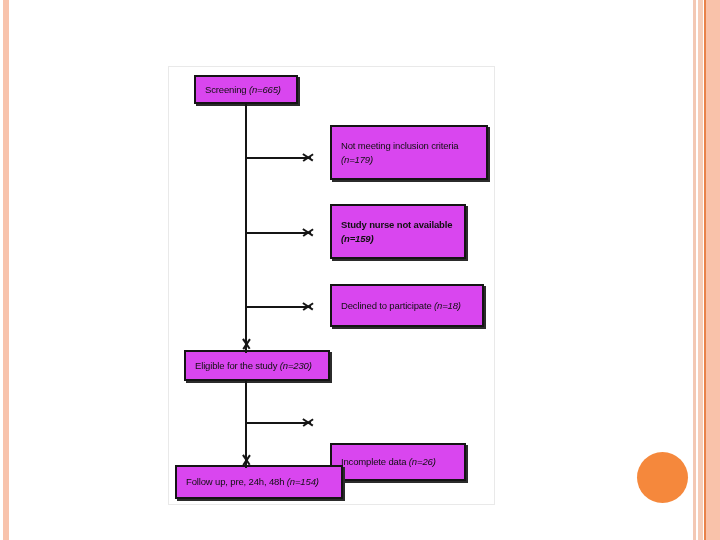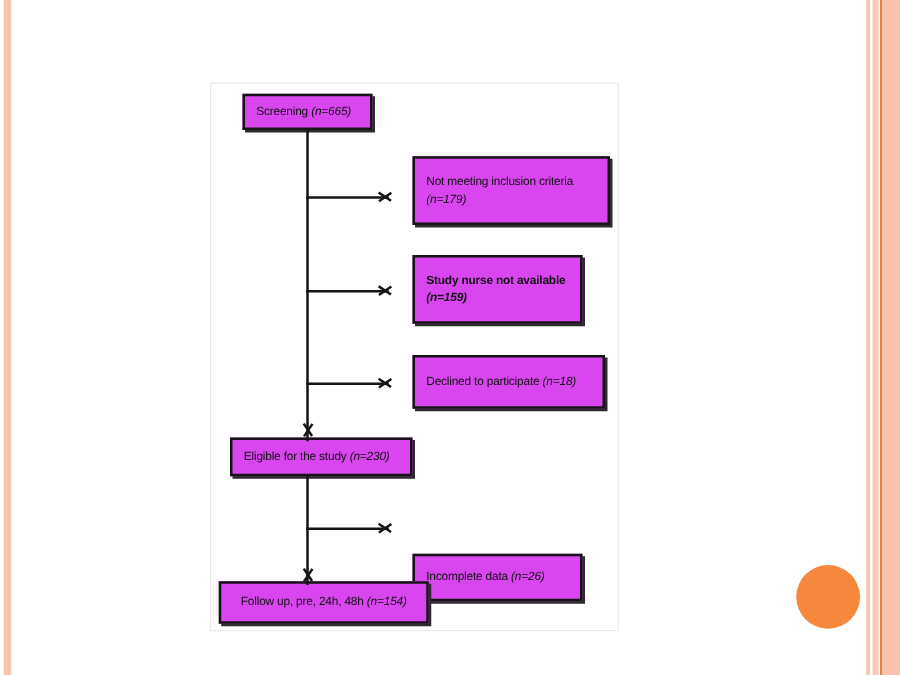--- a/index.html
+++ b/index.html
@@ -68,21 +68,21 @@
     white-space: pre-line;
   }
   .flow-box .box-text i { font-style: italic; }
 
   #box-screening     { left: 194px; top: 75px;  width: 104px; height: 29px; }
   #box-not-meeting   { left: 330px; top: 125px; width: 158px; height: 55px; }
   #box-nurse         { left: 330px; top: 204px; width: 136px; height: 55px; font-weight: bold; }
   #box-declined      { left: 330px; top: 284px; width: 154px; height: 43px; }
   #box-eligible      { left: 184px; top: 350px; width: 146px; height: 31px; }
   #box-incomplete    { left: 330px; top: 403px; width: 136px; height: 38px; margin-top: 40px; }
-  #box-followup      { left: 175px; top: 465px; width: 168px; height: 34px; justify-content: center; }
+  #box-followup      { left: 175px; top: 465px; width: 168px; height: 34px; }
 
   
   .v-line {
     position: absolute;
     width: 1.5px;
     background: #151515;
   }
   #vline-main   { left: 245px; top: 104px; height: 249px; }
   #vline-lower  { left: 245px; top: 381px; height: 87px; }
 

